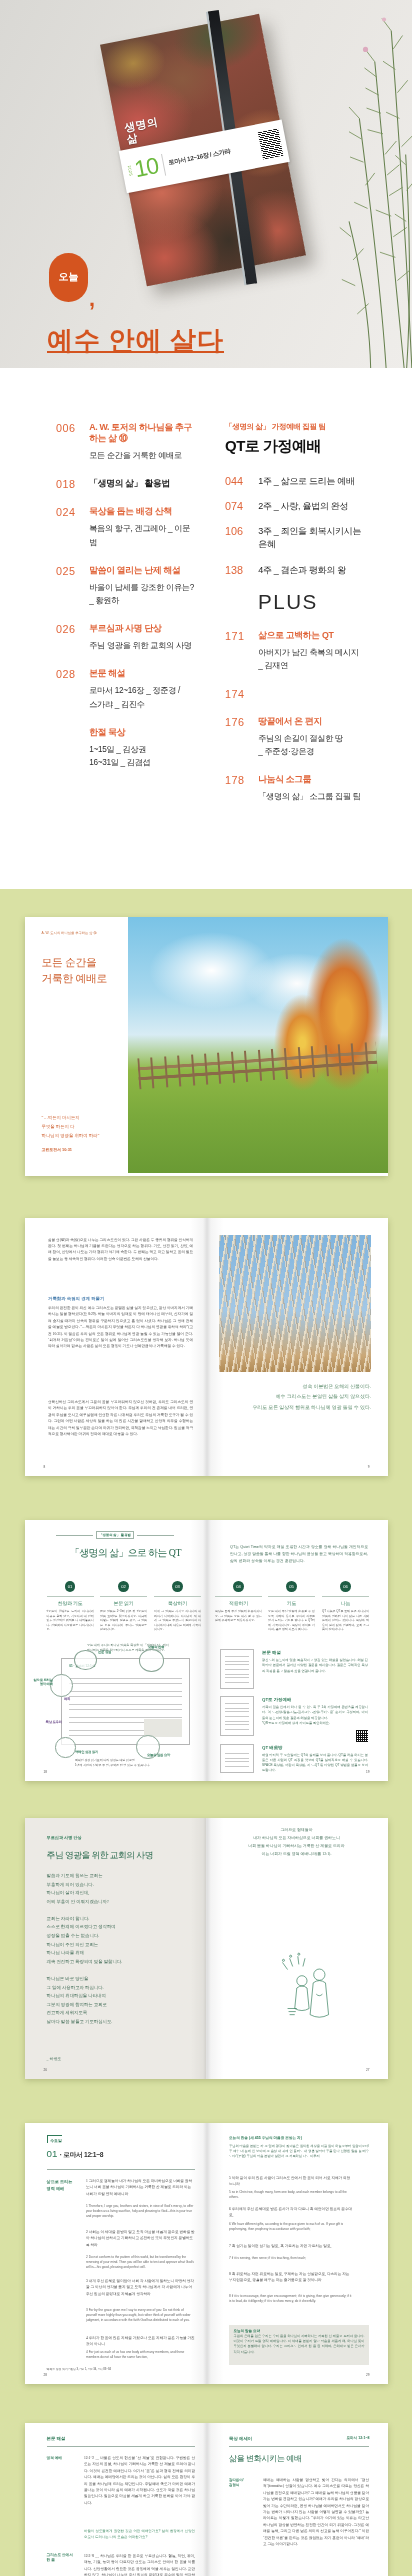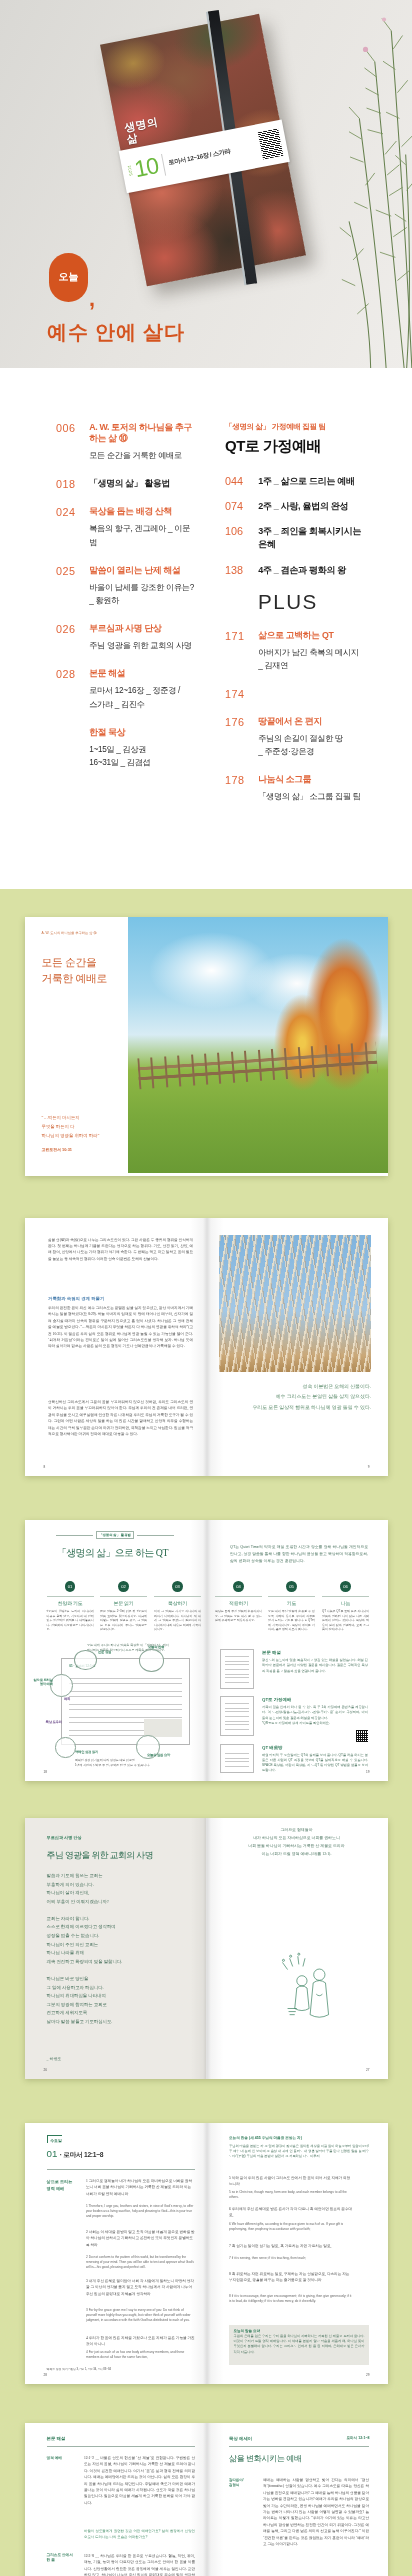--- a/index.html
+++ b/index.html
@@ -36,35 +36,35 @@
   #cover .vdiv{width:0.5px;height:21.6px;background:#ccc;margin-right:5.2px;}
   #cover .passage{font-size:6.2px;font-weight:700;color:#3a3a3a;letter-spacing:-0.3px;}
   #cover .barcode{margin-left:auto;width:20.6px;height:28px;background:
         repeating-linear-gradient(0deg,#1a1a1a 0 0.8px,#fff 0.8px 1.8px);outline:2.1px solid #fff;}
   #cover .maglogo{position:absolute;left:8.2px;top:33%;color:#fff;font-weight:700;
         font-size:10.8px;line-height:1.05;text-shadow:0 0.5px 1.5px rgba(0,0,0,.45);letter-spacing:0.5px;}
   #todayblob{position:absolute;left:49px;top:253px;width:39px;height:49px;background:#d4541f;
         border-radius:19.6px;display:flex;align-items:center;justify-content:center;}
   #todayblob span{color:#fff;font-size:10px;font-weight:700;line-height:1.05;text-align:center;}
   #todaycomma{position:absolute;left:89px;top:286px;color:#d4541f;font-size:21.6px;font-weight:700;}
-  #herotitle{position:absolute;left:47px;top:306px;color:#d4541f;font-size:20px;
-        letter-spacing:1px;font-family:"Liberation Serif",serif;}
+  #herotitle{position:absolute;left:47px;top:306px;color:#d4541f;font-size:26px;
+        letter-spacing:1px;font-family:"Liberation Serif",serif;text-decoration:underline;}
   
   #toc{position:absolute;top:368px;left:0;width:412px;height:520px;background:#fff;
        padding:54px 47px 0 56px;box-sizing:border-box;}
   .toc-grid{display:grid;grid-template-columns:1fr 1fr;column-gap:29px;}
   .te{display:flex;gap:8.2px;margin-bottom:15.5px;}
   .te .num{width:25px;flex:none;color:#e0653a;font-size:10.8px;font-weight:400;letter-spacing:0.5px;}
   .te .tt{font-size:8.8px;font-weight:700;color:#1f1f1f;letter-spacing:-0.3px;line-height:1.3;}
   .te .sub{font-size:8.2px;font-weight:400;color:#2d2d2d;margin-top:4.6px;line-height:1.65;letter-spacing:-0.3px;}
   .rc-eyebrow{color:#e0653a;font-size:7.5px;font-weight:700;letter-spacing:-0.3px;}
   .rc-title{font-size:15px;font-weight:700;color:#111;margin:5.2px 0 18.5px;letter-spacing:-0.5px;}
   .wk{display:flex;gap:8.2px;margin-bottom:12.4px;}
   .wk .num{width:25px;flex:none;color:#e0653a;font-size:10.8px;}
-  .wk .tt{font-size:9px;font-weight:700;color:#1f1f1f;letter-spacing:-0.3px;}
+  .wk .tt{font-size:9px;font-weight:400;color:#1f1f1f;letter-spacing:-0.3px;}
   .plus{font-size:20.6px;font-weight:300;color:#2a2a2a;letter-spacing:1.5px;margin:13.4px 0 15.5px 33px;}
   
   #green{position:absolute;top:889px;left:0;width:412px;height:2447px;background:#d9e1a4;}
   .sp{position:absolute;left:25px;width:363px;background:#fff;
       box-shadow:0 2.1px 6.2px rgba(70,80,25,.28);}
   .gut{position:absolute;top:0;bottom:0;left:50%;width:33px;transform:translateX(-50%);
       background:linear-gradient(90deg,rgba(0,0,0,0) 0%,rgba(0,0,0,.045) 38%,rgba(0,0,0,.13) 50%,rgba(0,0,0,.045) 62%,rgba(0,0,0,0) 100%);pointer-events:none;}
   .pnum{position:absolute;bottom:6.7px;font-size:3.1px;color:#555;}
   .g{color:#2f7a58;}
   .gb{color:#2f7a58;font-weight:700;}
@@ -302,21 +302,21 @@
     <div class="pnum" style="right:18.5px;">9</div>
   </div>
 
   <div class="sp" style="top:631px;height:261px;">
     <div class="gut"></div>
     <div class="abs" style="left:31px;top:11.3px;width:118px;display:flex;align-items:center;gap:3.1px;">
       <span style="flex:1;height:0.5px;background:#9fb3a8;"></span>
       <span class="gb" style="font-size:3.3px;border:0.5px solid #9fb3a8;padding:1px 2.6px;">「생명의 삶」 활용법</span>
       <span style="flex:1;height:0.5px;background:#9fb3a8;"></span>
     </div>
-    <div class="abs serif" style="left:32px;top:27px;font-size:9.8px;color:#2a6a4e;letter-spacing:-0.5px;">「생명의 삶」으로 하는 QT</div>
+    <div class="abs serif" style="left:45px;top:27px;font-size:9.8px;color:#2a6a4e;letter-spacing:-0.5px;">「생명의 삶」으로 하는 QT</div>
     <div class="abs just" style="left:205px;top:24px;width:138px;font-size:3.8px;line-height:1.8;color:#3f6a55;">QT는 Quiet Time의 약자로 매일 조용한 시간과 장소를 정해 하나님을 개인적으로 만나고, 성경 말씀을 통해 나를 향한 하나님의 음성을 듣고 묵상하며 적용함으로써, 삶의 변화와 성숙을 이루는 경건 훈련입니다.</div>
 
     <div class="step" style="left:21.6px;top:61px;">
         <div class="circ">01</div>
         <div class="sline"></div>
         <div class="slabel">찬양과 기도</div>
         <div class="stext">&lt;오늘의 찬송&gt;을 드리며 하나님께 마음을 활짝 열고, 기도하며 내 안에 있는 인간적인 염려를 다 내려놓습니다. 간절함과 사모함으로 나아가십시오.</div>
       </div>
     <div class="step" style="left:75px;top:61px;">
         <div class="circ">02</div>

